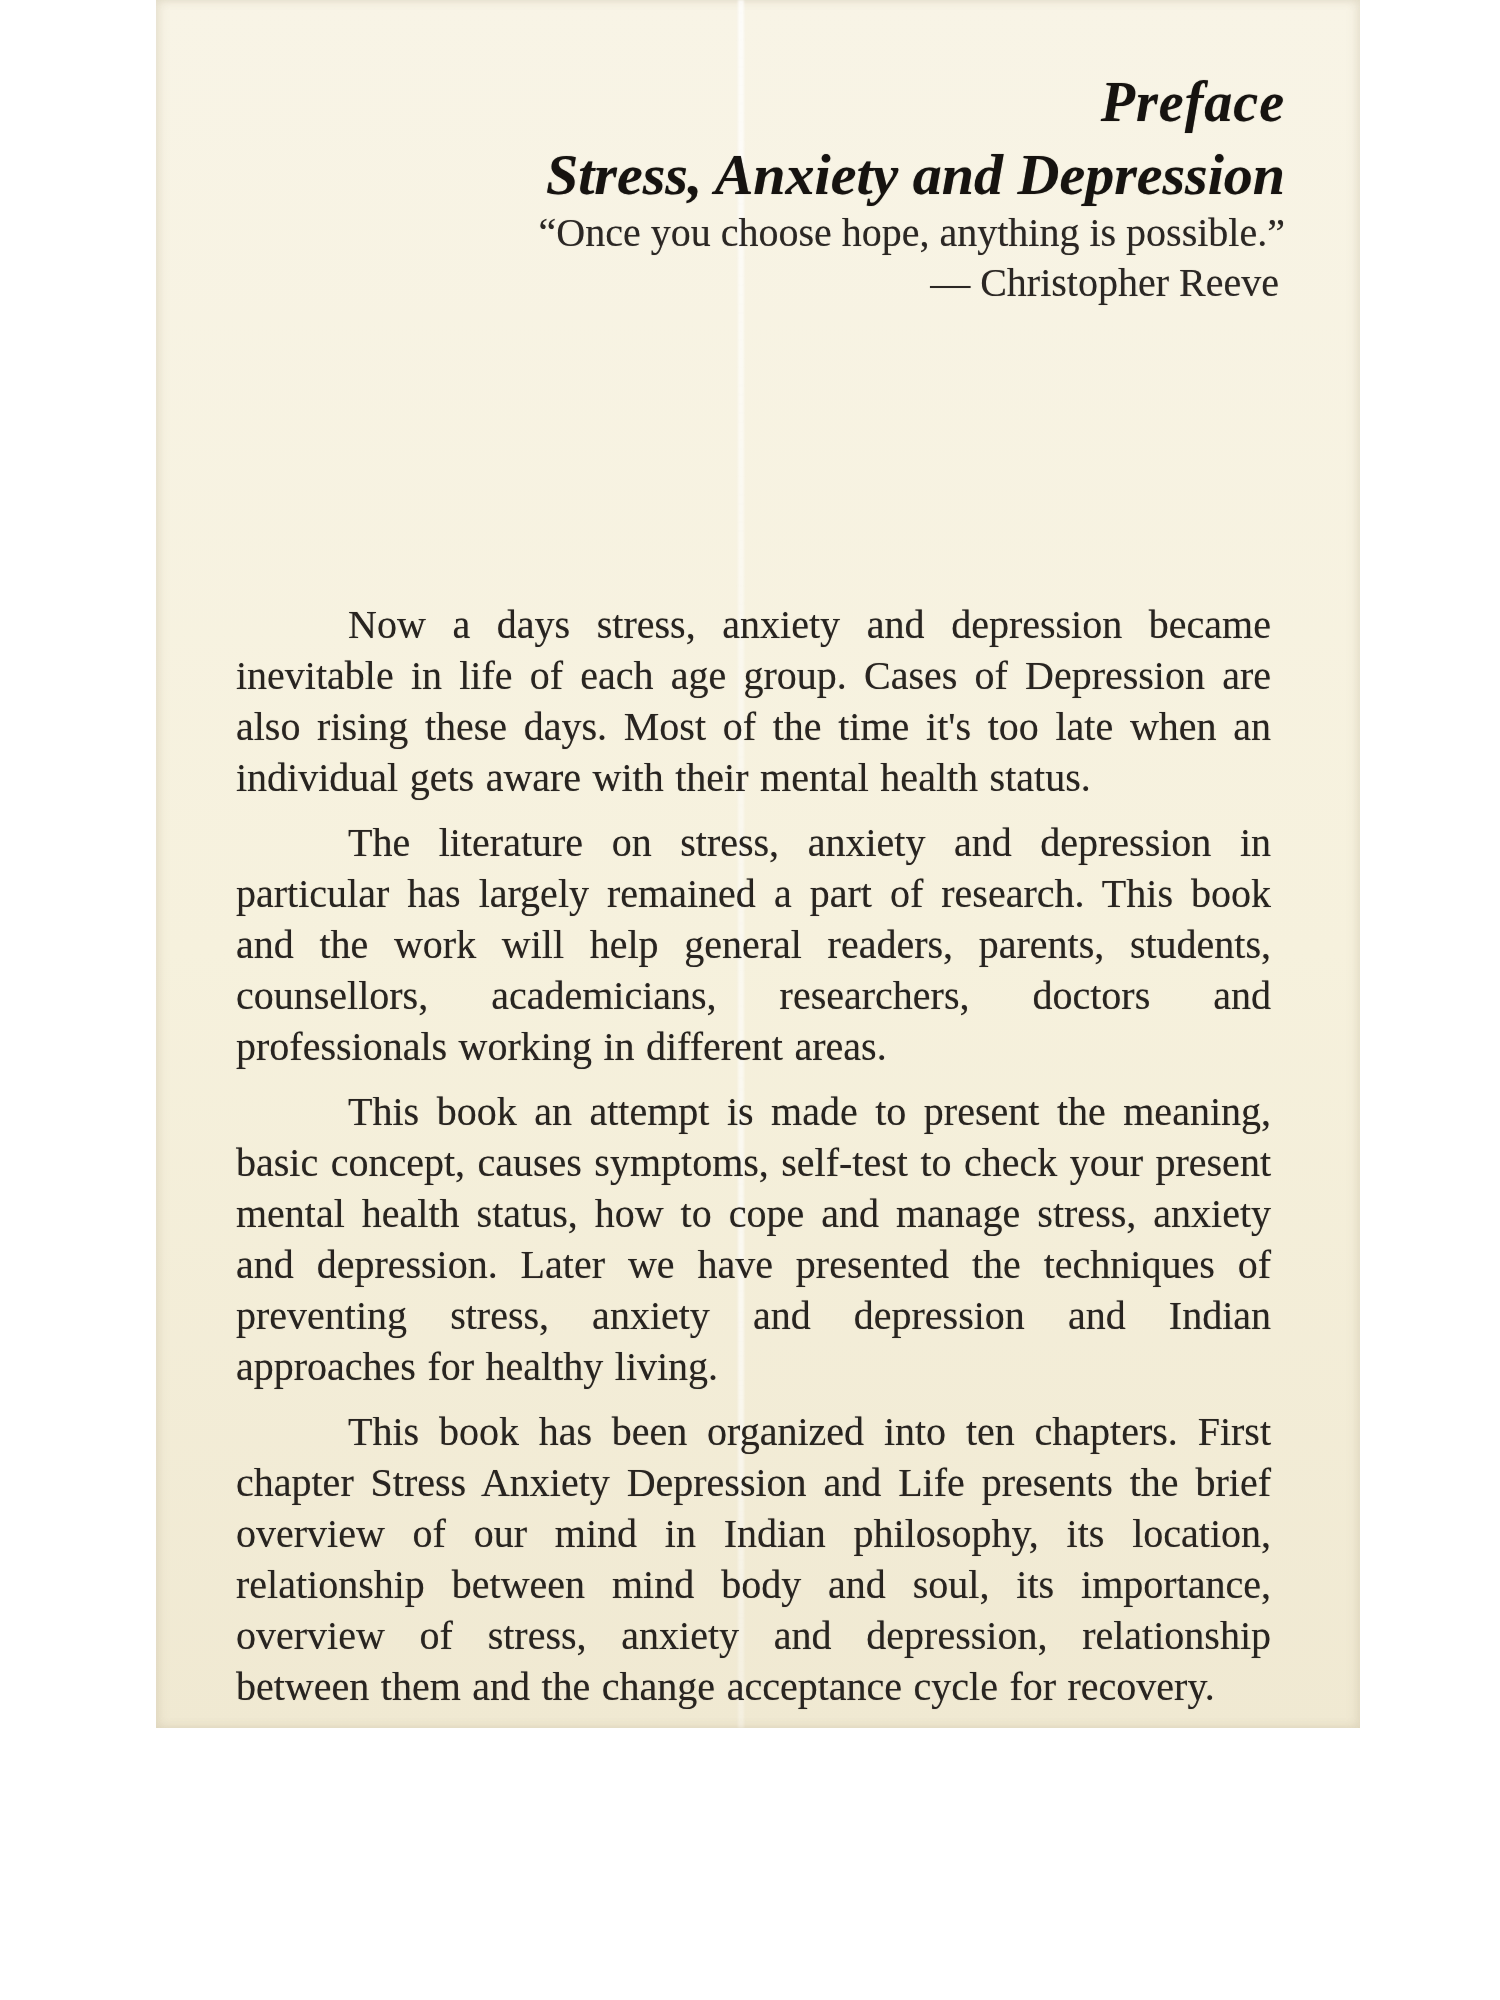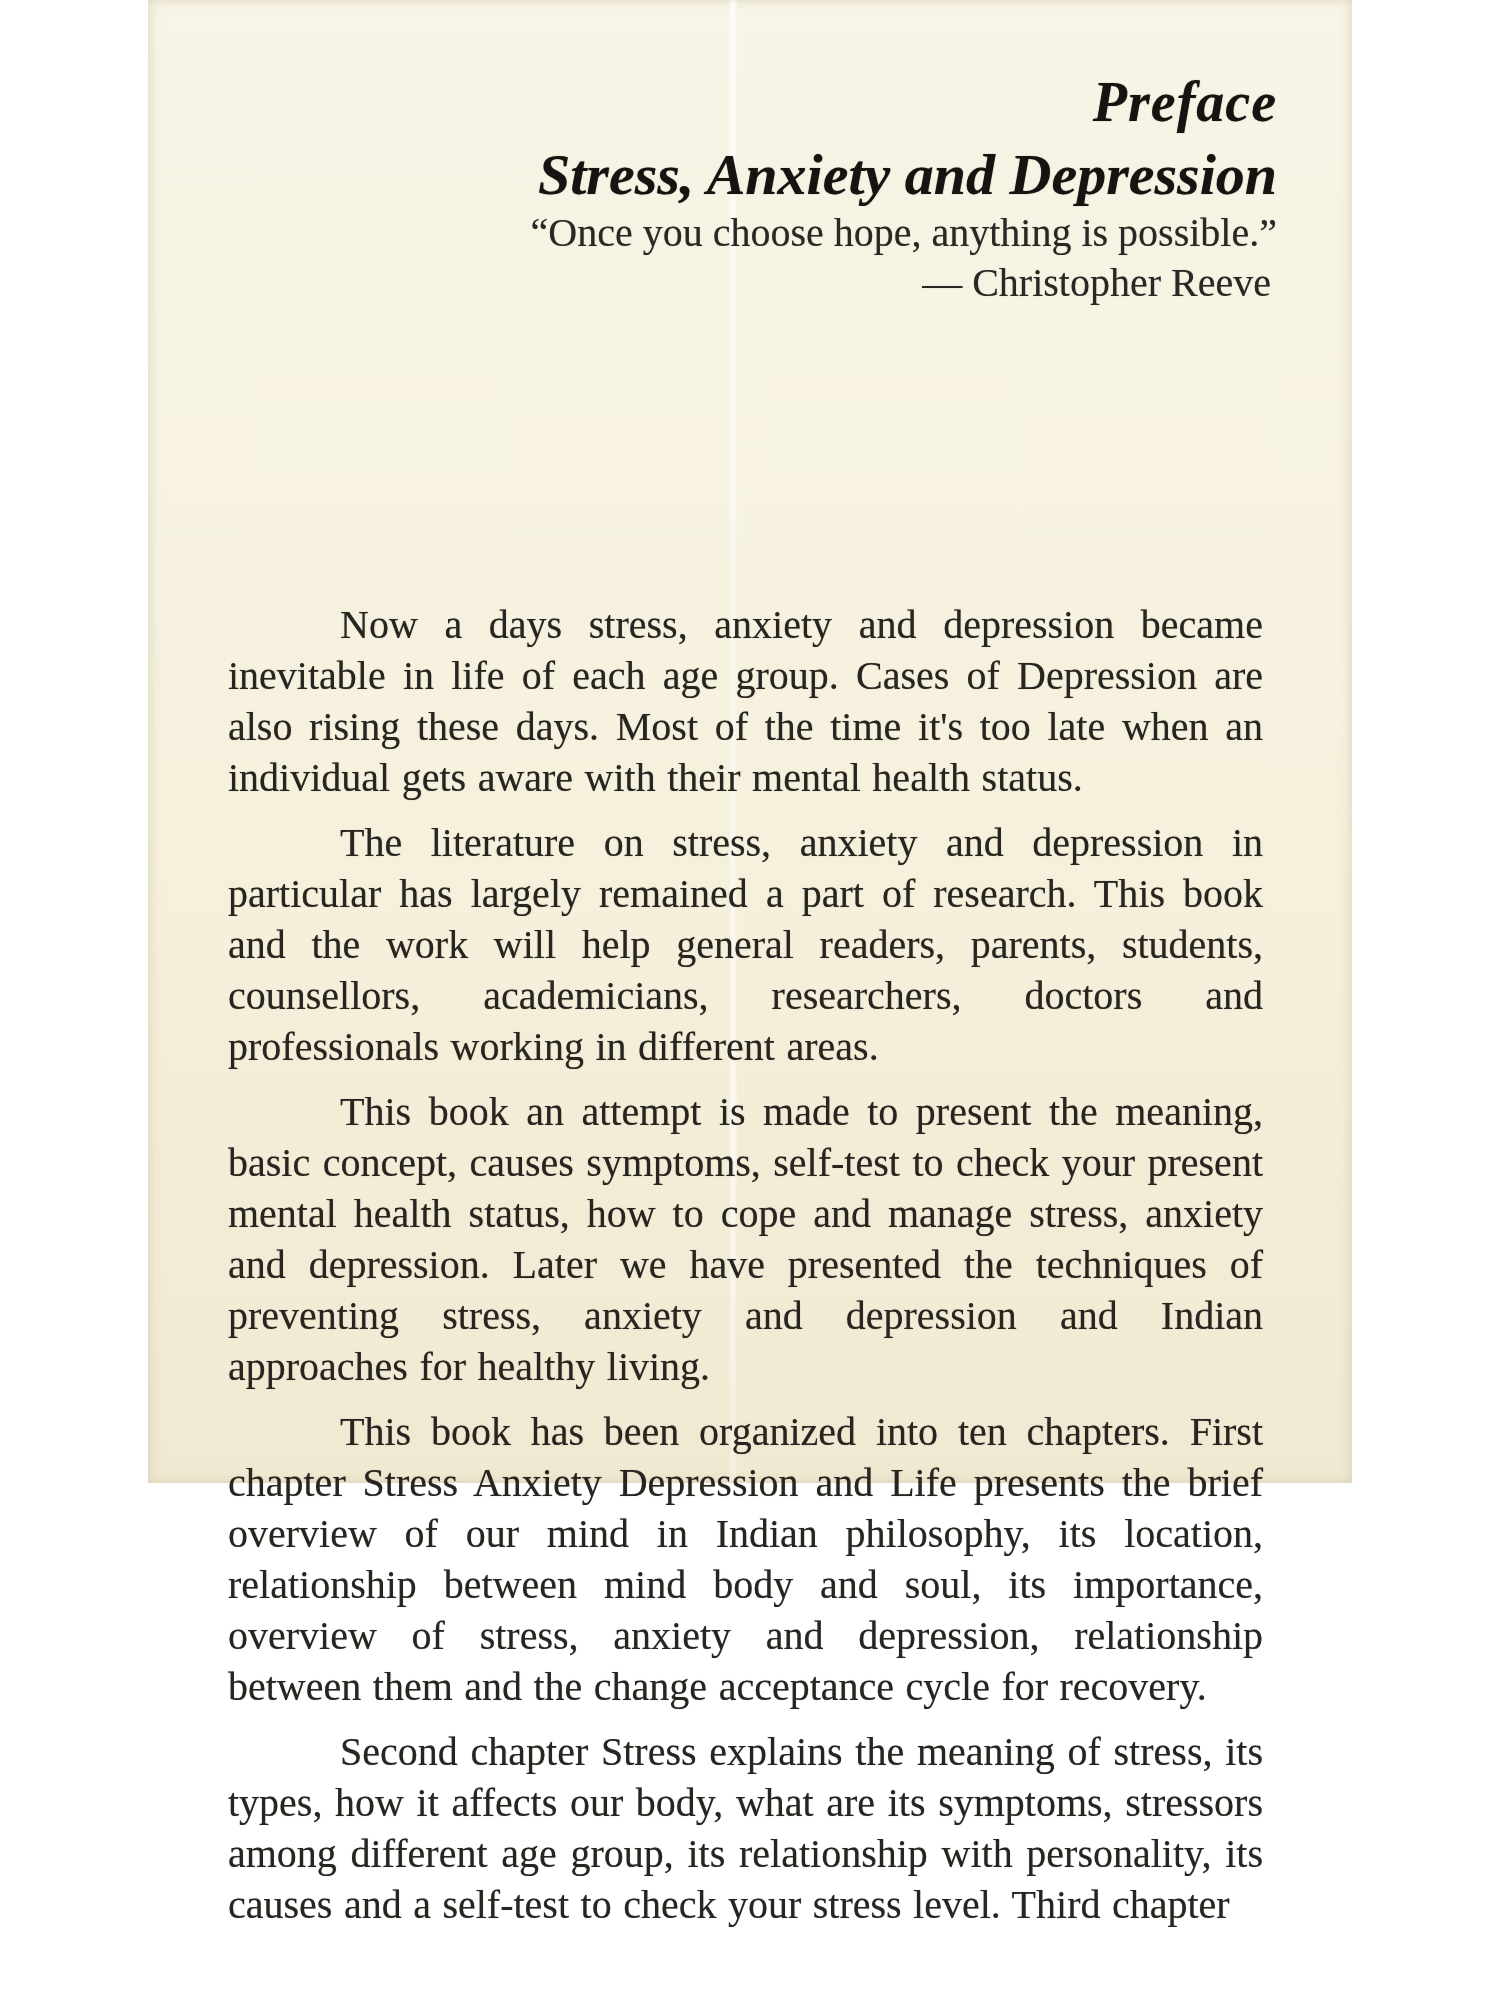--- a/index.html
+++ b/index.html
@@ -15,24 +15,24 @@
   .scan-area {
     position: relative;
     width: 1500px;
     height: 2000px;
     background: #ffffff;
   }
 
   
   .paper {
     position: absolute;
-    left: 148px;
+    left: 156px;
     top: 0;
     width: 1204px;
-    height: 1483px;
+    height: 1728px;
     background: linear-gradient(180deg, #f8f4e6 0%, #f6f1dd 55%, #f0e9d2 100%);
     box-shadow: inset 4px 0 10px rgba(190,180,150,0.25), inset -4px 0 10px rgba(190,180,150,0.25);
   }
 
   
   .crease {
     position: absolute;
     left: 582px;
     top: 0;
     width: 6px;
@@ -121,16 +121,15 @@
         <div class="quote">“Once you choose hope, anything is possible.”</div>
         <div class="attribution">— Christopher Reeve</div>
       </div>
     </header>
 
     <main class="body-text">
       <p>Now a days stress, anxiety and depression became inevitable in life of each age group. Cases of Depression are also rising these days. Most of the time it's too late when an individual gets aware with their mental health status.</p>
       <p>The literature on stress, anxiety and depression in particular has largely remained a part of research. This book and the work will help general readers, parents, students, counsellors, academicians, researchers, doctors and professionals working in different areas.</p>
       <p>This book an attempt is made to present the meaning, basic concept, causes symptoms, self-test to check your present mental health status, how to cope and manage stress, anxiety and depression. Later we have presented the techniques of preventing stress, anxiety and depression and Indian approaches for healthy living.</p>
       <p>This book has been organized into ten chapters. First chapter Stress Anxiety Depression and Life presents the brief overview of our mind in Indian philosophy, its location, relationship between mind body and soul, its importance, overview of stress, anxiety and depression, relationship between them and the change acceptance cycle for recovery.</p>
-      <p>Second chapter Stress explains the meaning of stress, its types, how it affects our body, what are its symptoms, stressors among different age group, its relationship with personality, its causes and a self-test to check your stress level. Third chapter</p>
     </main>
   </div>
 </div>
 
 </body></html>

